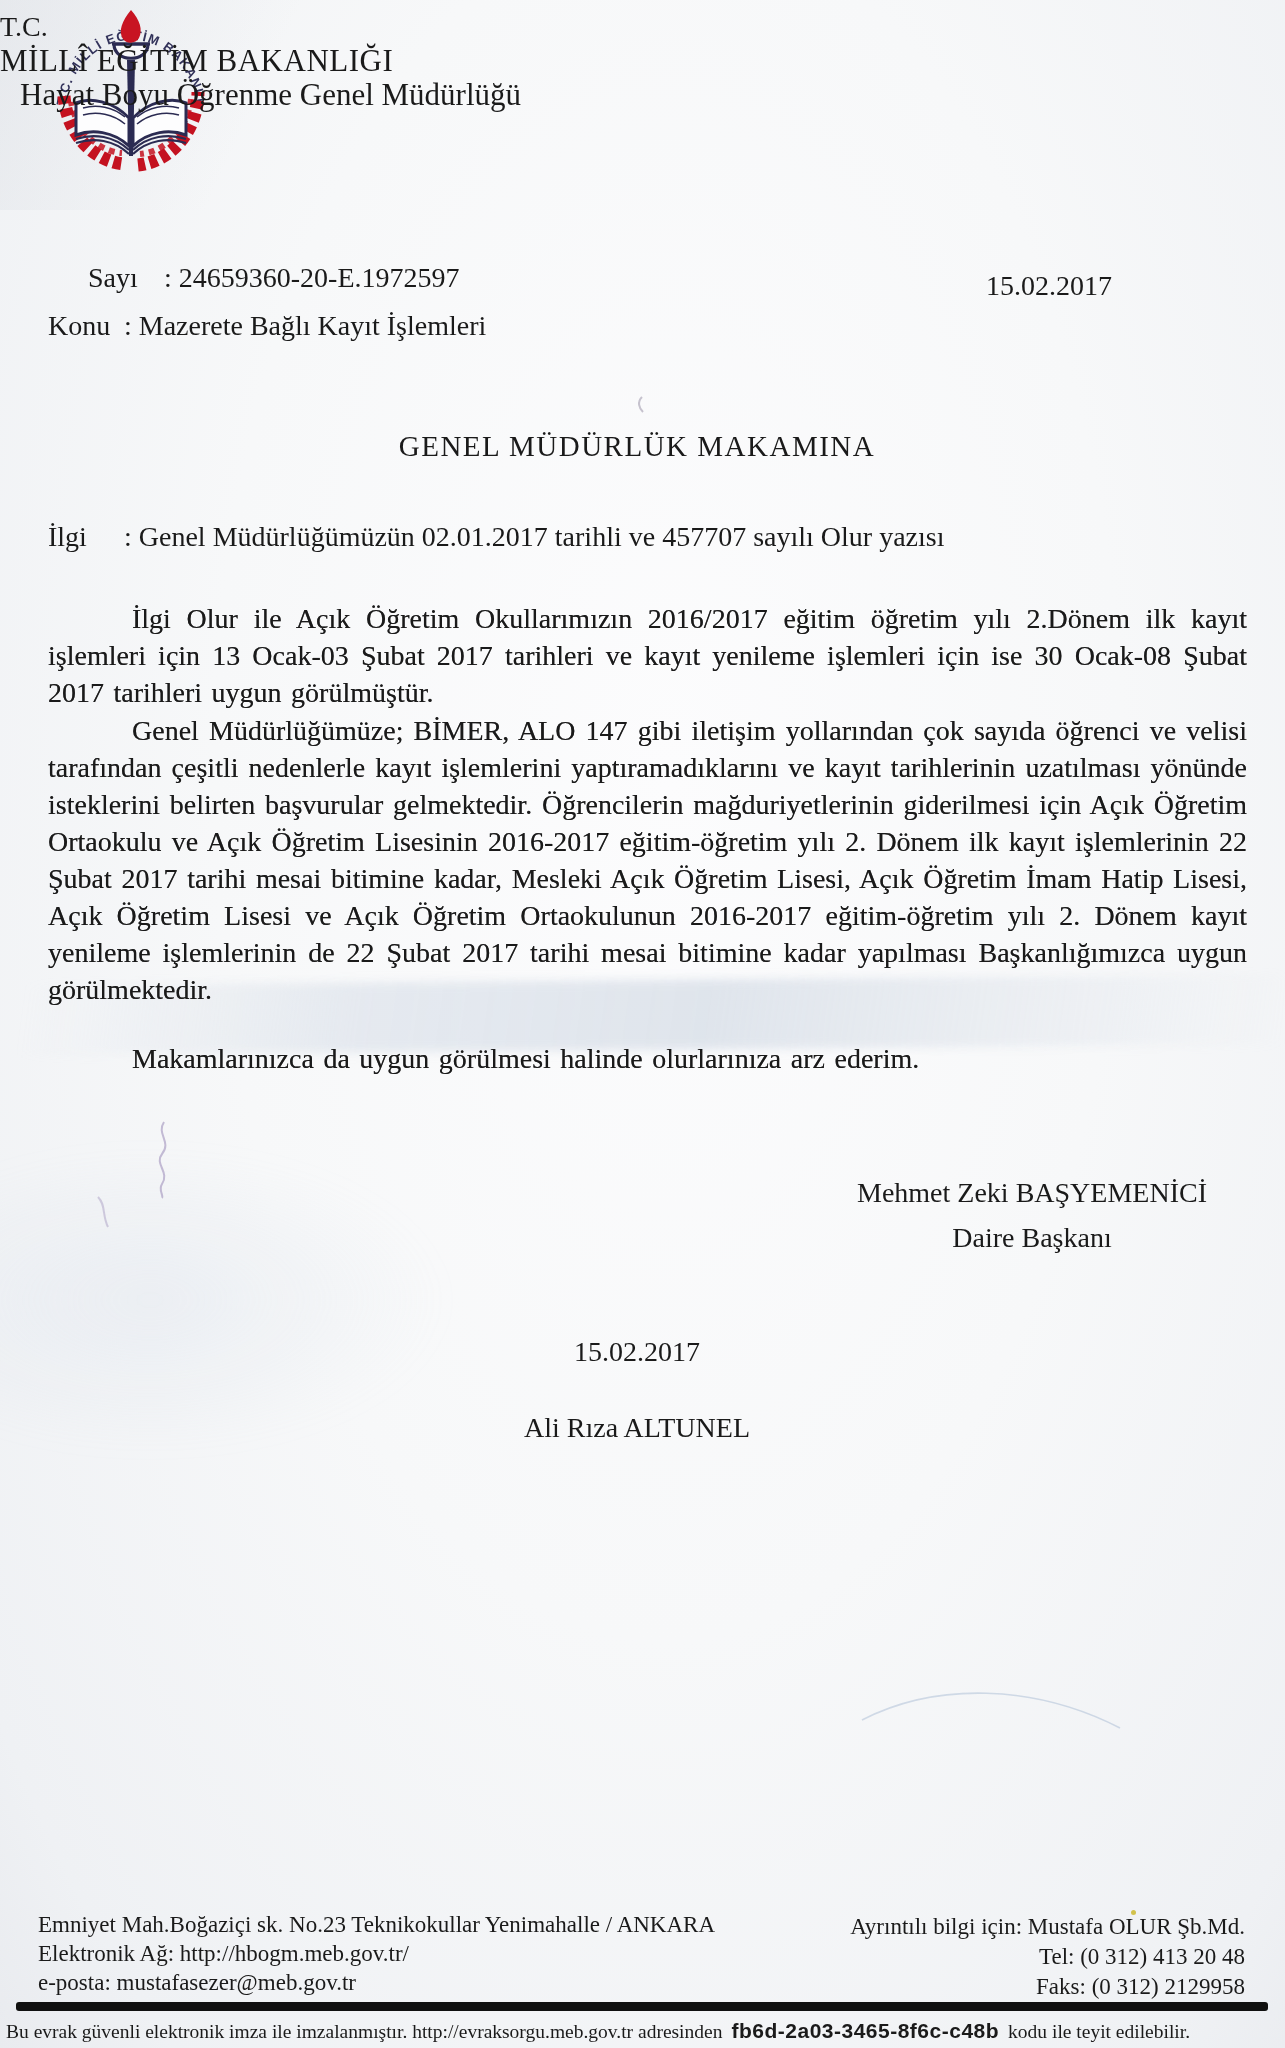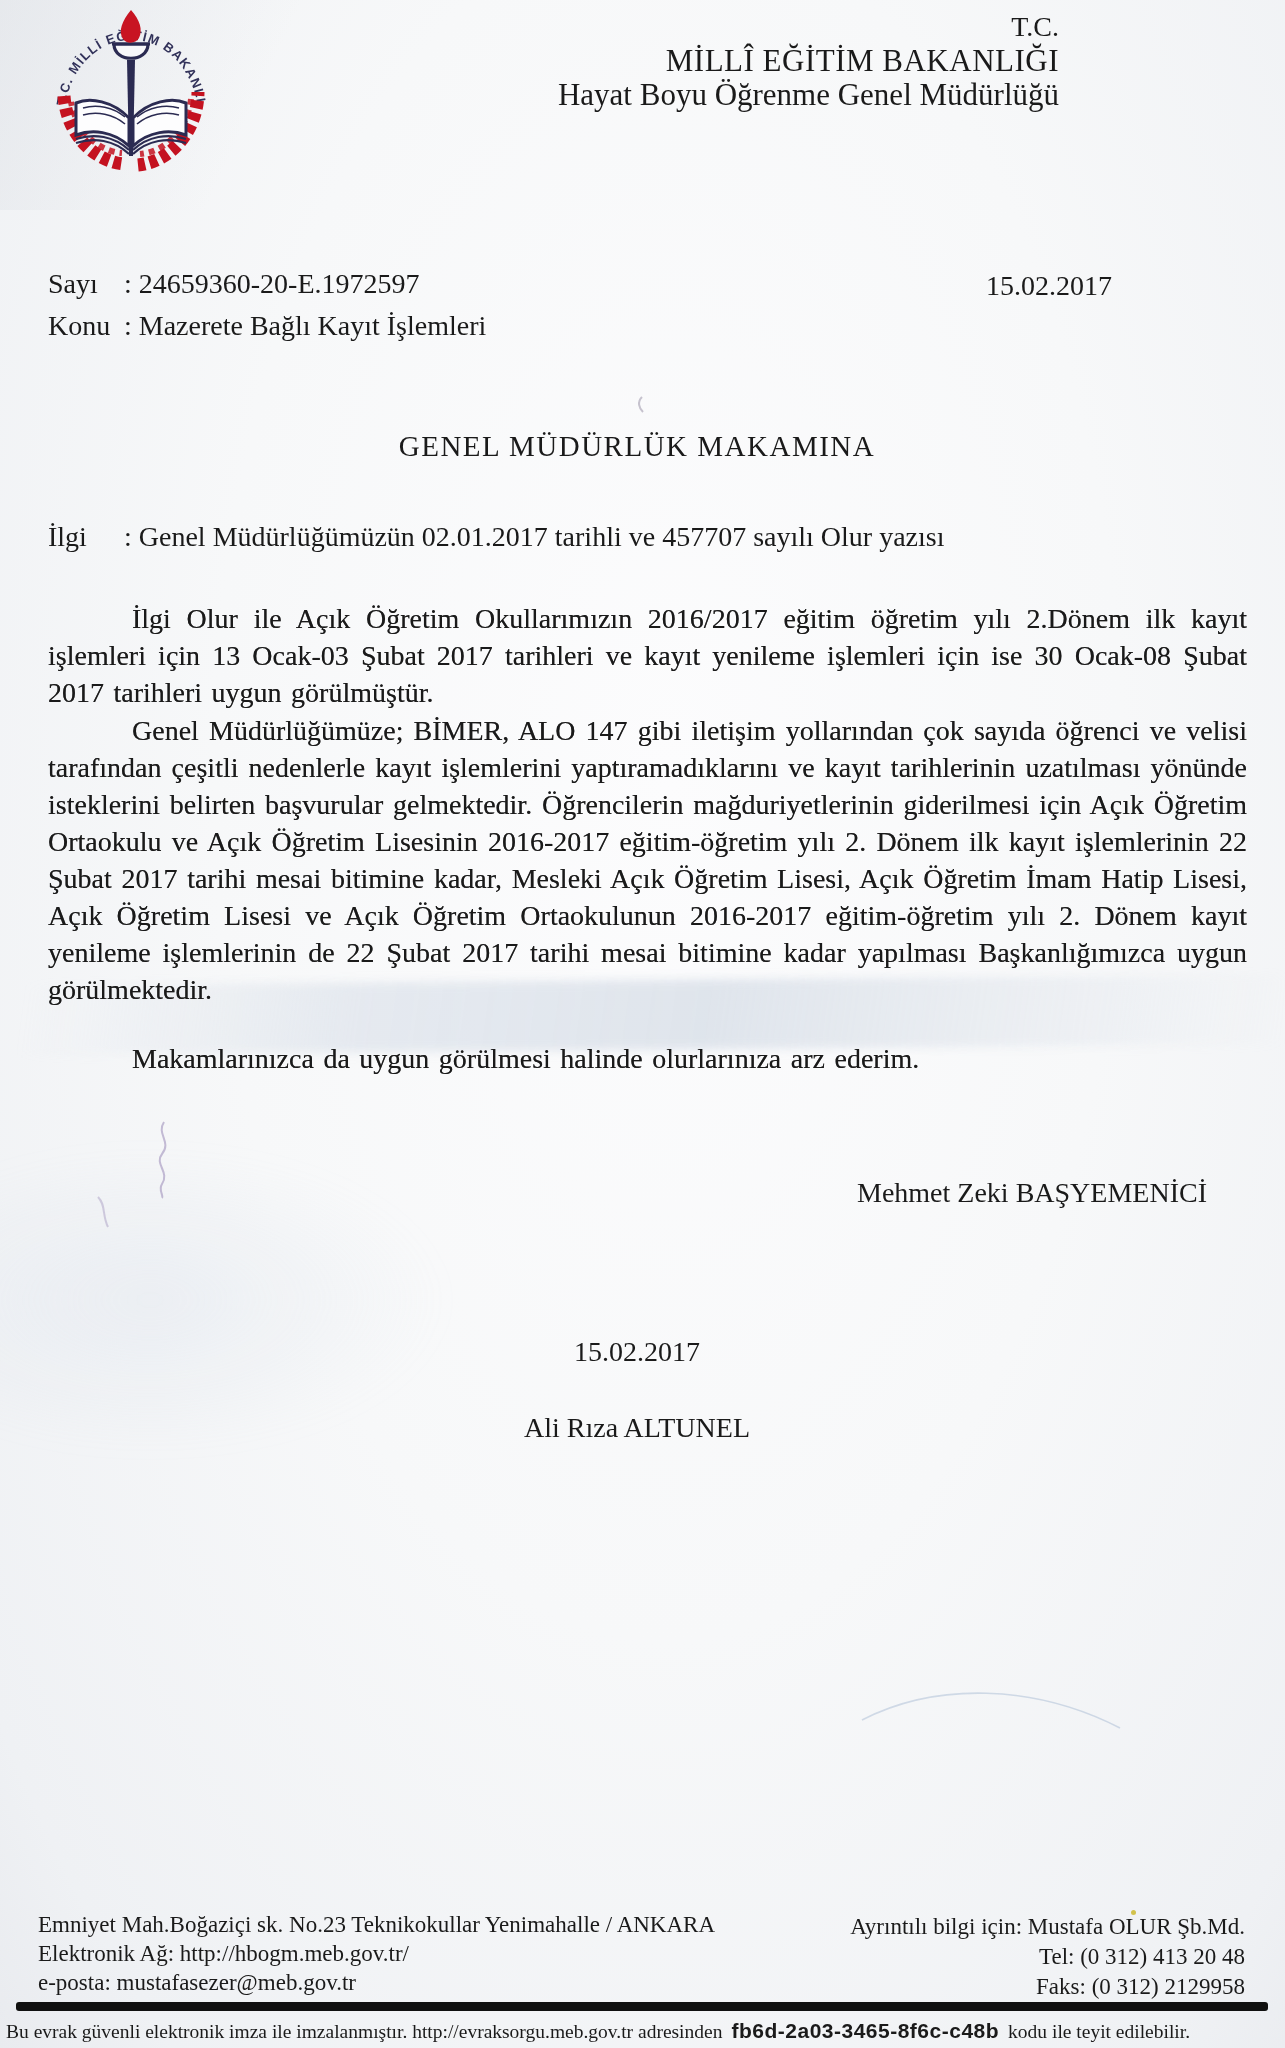--- a/index.html
+++ b/index.html
@@ -9,21 +9,21 @@
     margin:0 auto;
     overflow:hidden;
     background:
       radial-gradient(ellipse at 52% 38%, #fcfcfd 0%, #f7f8f9 48%, #eff1f4 88%, #e9ebef 100%);
     font-family:"Liberation Serif", serif;
     color:#1a1a1a;
   }
   .abs{position:absolute;}
   .txt{z-index:3;}
   
-  .letterhead{top:10px;left:0;width:1059px;text-align:right;line-height:34px;}
+  .letterhead{top:10px;left:0;width:1059px;text-align:left;line-height:34px;}
   .lh-tc{font-size:28px;}
   .lh-ministry{font-size:31px;letter-spacing:.5px;}
   .lh-directorate{font-size:31px;margin-left:20px;}
   
   .meta-row{left:48px;font-size:28px;white-space:nowrap;}
   .meta-label{display:inline-block;width:76px;}
   .doc-date{font-size:28px;}
   .recipient{top:430px;left:0;width:1274px;text-align:center;font-size:29px;letter-spacing:1.5px;}
   .ilgi{top:521px;left:48px;width:1200px;font-size:28px;white-space:nowrap;}
   .ilgi-label{display:inline-block;width:76px;}
@@ -114,40 +114,41 @@
       <path d="M 136,135 C 118,129 98,132 83,146 M 136,139 C 118,133 98,136 83,150" fill="none" stroke="#2b2b52" stroke-width="2.2"></path>
     </g>
   </svg>
 
   <div class="abs txt letterhead">
     <div class="lh-tc">T.C.</div>
     <div class="lh-ministry">MİLLÎ EĞİTİM BAKANLIĞI</div>
     <div class="lh-directorate">Hayat Boyu Öğrenme Genel Müdürlüğü</div>
   </div>
 
-  <div class="abs txt meta-row" style="top:268px;">
+  <div class="abs txt meta-row" style="top:262px;margin-left:40px;">
     <span class="meta-label">Sayı</span><span>: 24659360-20-E.1972597</span>
   </div>
   <div class="abs txt meta-row" style="top:310px;">
     <span class="meta-label">Konu</span><span>: Mazerete Bağlı Kayıt İşlemleri</span>
   </div>
   <div class="abs txt doc-date" style="top:270px;left:986px;">15.02.2017</div>
 
   <div class="abs txt recipient">GENEL MÜDÜRLÜK MAKAMINA</div>
 
   <div class="abs txt ilgi">
     <span class="ilgi-label">İlgi</span><span>: Genel Müdürlüğümüzün 02.01.2017 tarihli ve 457707 sayılı Olur yazısı</span>
   </div>
 
   <p class="abs txt para p1">İlgi Olur ile Açık Öğretim Okullarımızın 2016/2017 eğitim öğretim yılı 2.Dönem ilk kayıt işlemleri için 13 Ocak-03 Şubat 2017 tarihleri ve kayıt yenileme işlemleri için ise 30 Ocak-08 Şubat 2017 tarihleri uygun görülmüştür.</p>
   <p class="abs txt para p2">Genel Müdürlüğümüze; BİMER, ALO 147 gibi iletişim yollarından çok sayıda öğrenci ve velisi tarafından çeşitli nedenlerle kayıt işlemlerini yaptıramadıklarını ve kayıt tarihlerinin uzatılması yönünde isteklerini belirten başvurular gelmektedir. Öğrencilerin mağduriyetlerinin giderilmesi için Açık Öğretim Ortaokulu ve Açık Öğretim Lisesinin 2016-2017 eğitim-öğretim yılı 2. Dönem ilk kayıt işlemlerinin 22 Şubat 2017 tarihi mesai bitimine kadar, Mesleki Açık Öğretim Lisesi, Açık Öğretim İmam Hatip Lisesi, Açık Öğretim Lisesi ve Açık Öğretim Ortaokulunun 2016-2017 eğitim-öğretim yılı 2. Dönem kayıt yenileme işlemlerinin de 22 Şubat 2017 tarihi mesai bitimine kadar yapılması Başkanlığımızca uygun görülmektedir.</p>
   <p class="abs txt para p3">Makamlarınızca da uygun görülmesi halinde olurlarınıza arz ederim.</p>
 
   <div class="abs txt signatory">
     <div>Mehmet Zeki BAŞYEMENİCİ</div>
+    <div>Daire Başkanı</div>
   </div>
 
   <div class="abs txt approval">
     <div>15.02.2017</div>
     <div class="gap"></div>
     <div>Ali Rıza ALTUNEL</div>
   </div>
 
   <div class="abs txt footer-left">
     <div>Emniyet Mah.Boğaziçi sk. No.23 Teknikokullar Yenimahalle / ANKARA</div>

